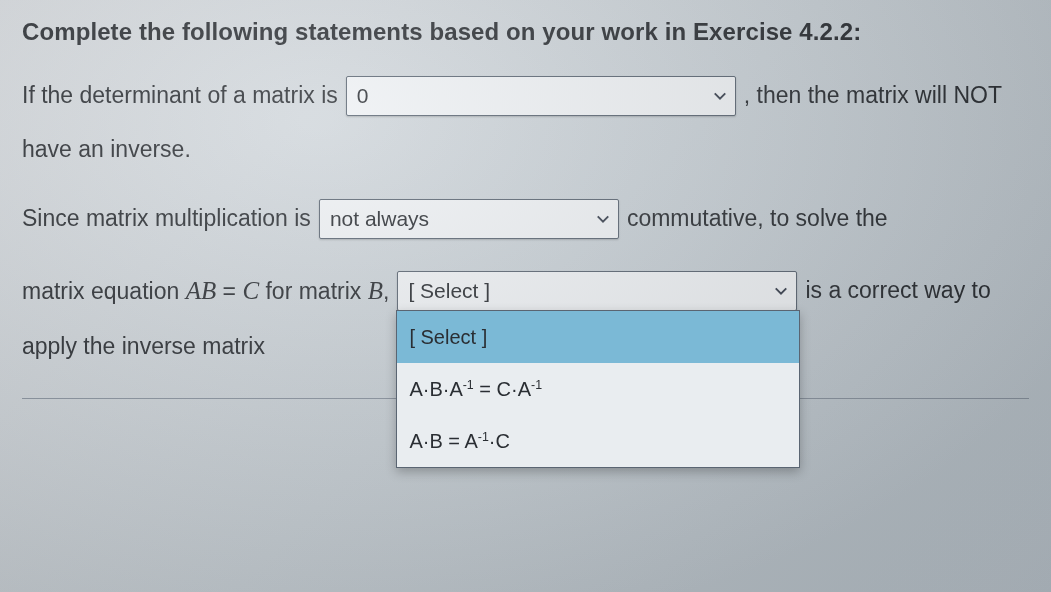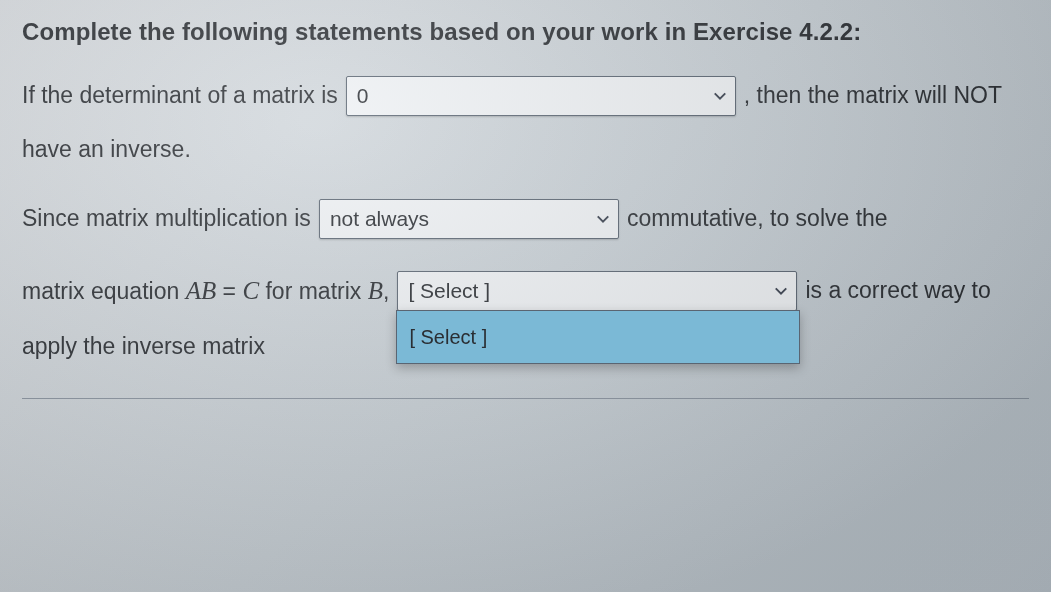--- a/index.html
+++ b/index.html
@@ -142,20 +142,22 @@
   <span class="select-wrap w-trig">
     <span class="val">[ Select ]</span>
     <span class="caret">
       <svg viewBox="0 0 16 16">
           <path d="M2 5 L8 11 L14 5" fill="none" stroke="#3a4250" stroke-width="2.2"></path>
         </svg>
     </span>
 
     <div class="dropdown">
       <div class="opt highlight">[ Select ]</div>
+      <div class="opt">A·B·A<span class="sup">-1</span> = C·A<span class="sup">-1</span></div>
+      <div class="opt">A·B = A<span class="sup">-1</span>·C</div>
     </div>
   </span>
   <span class="frag">is a correct way to</span>
 </div>
 
 <div class="line line5">
   <span class="frag">apply the inverse matrix</span>
 </div>
 
 <hr class="hr">

